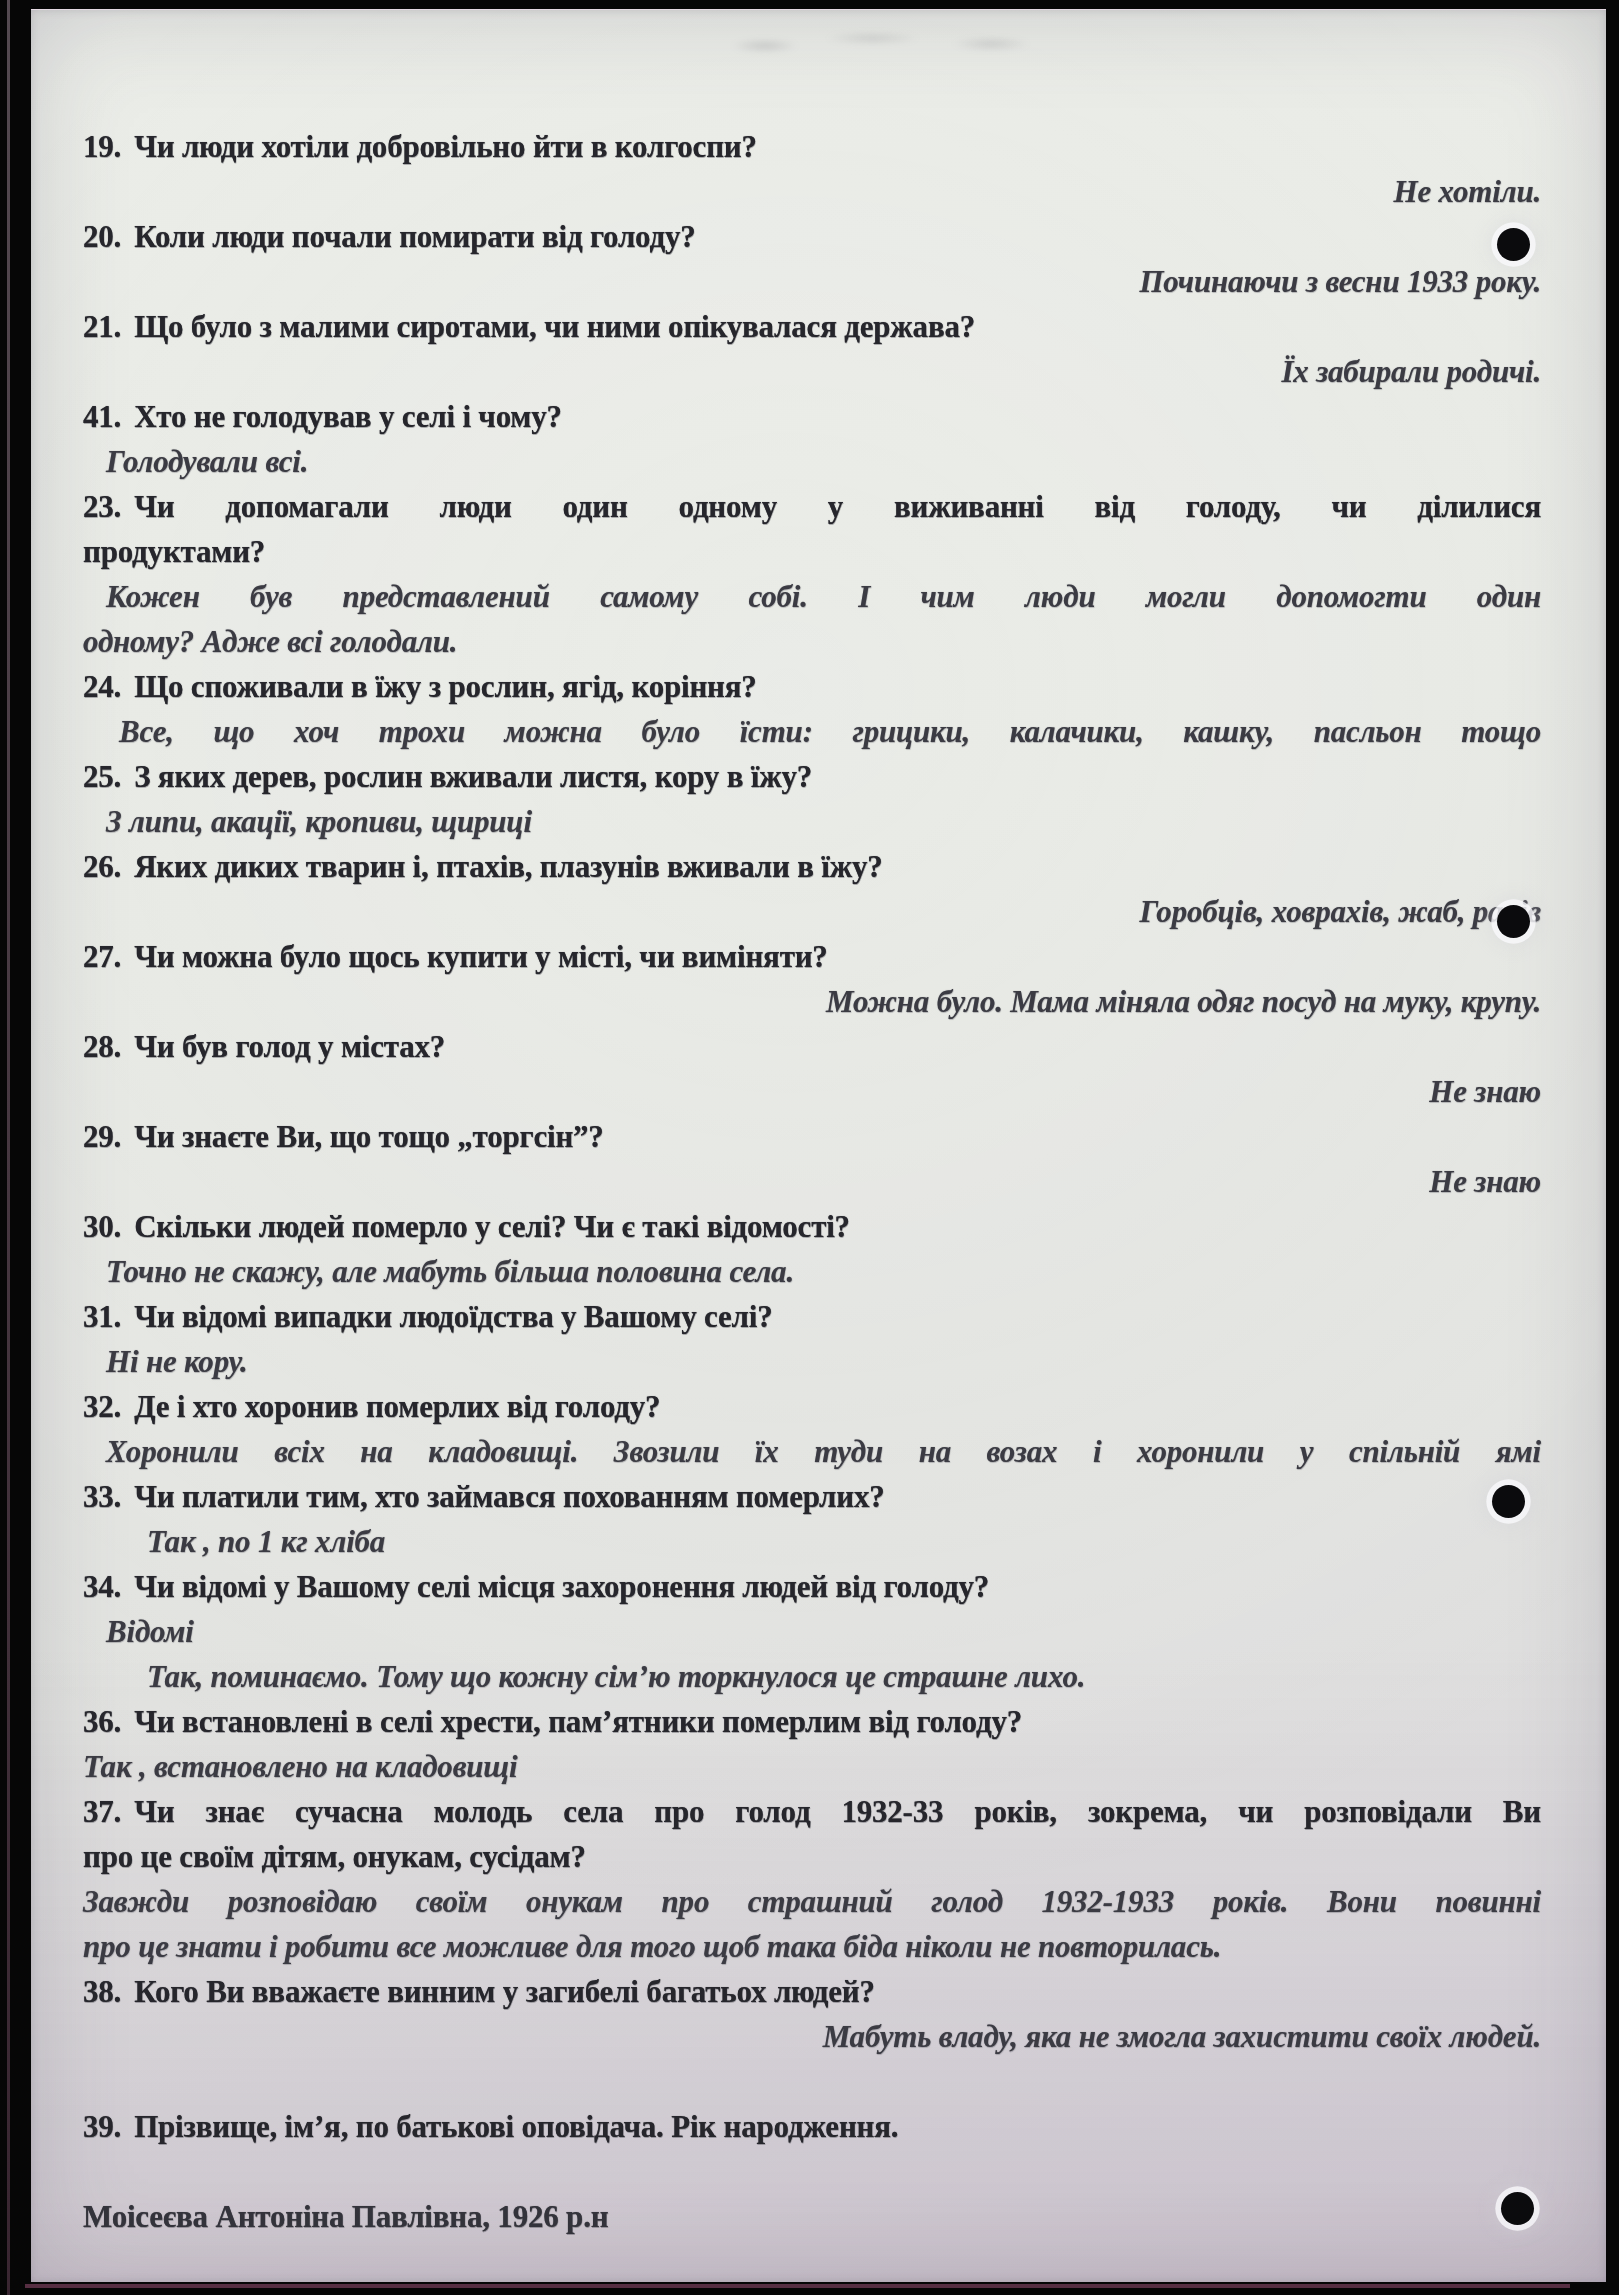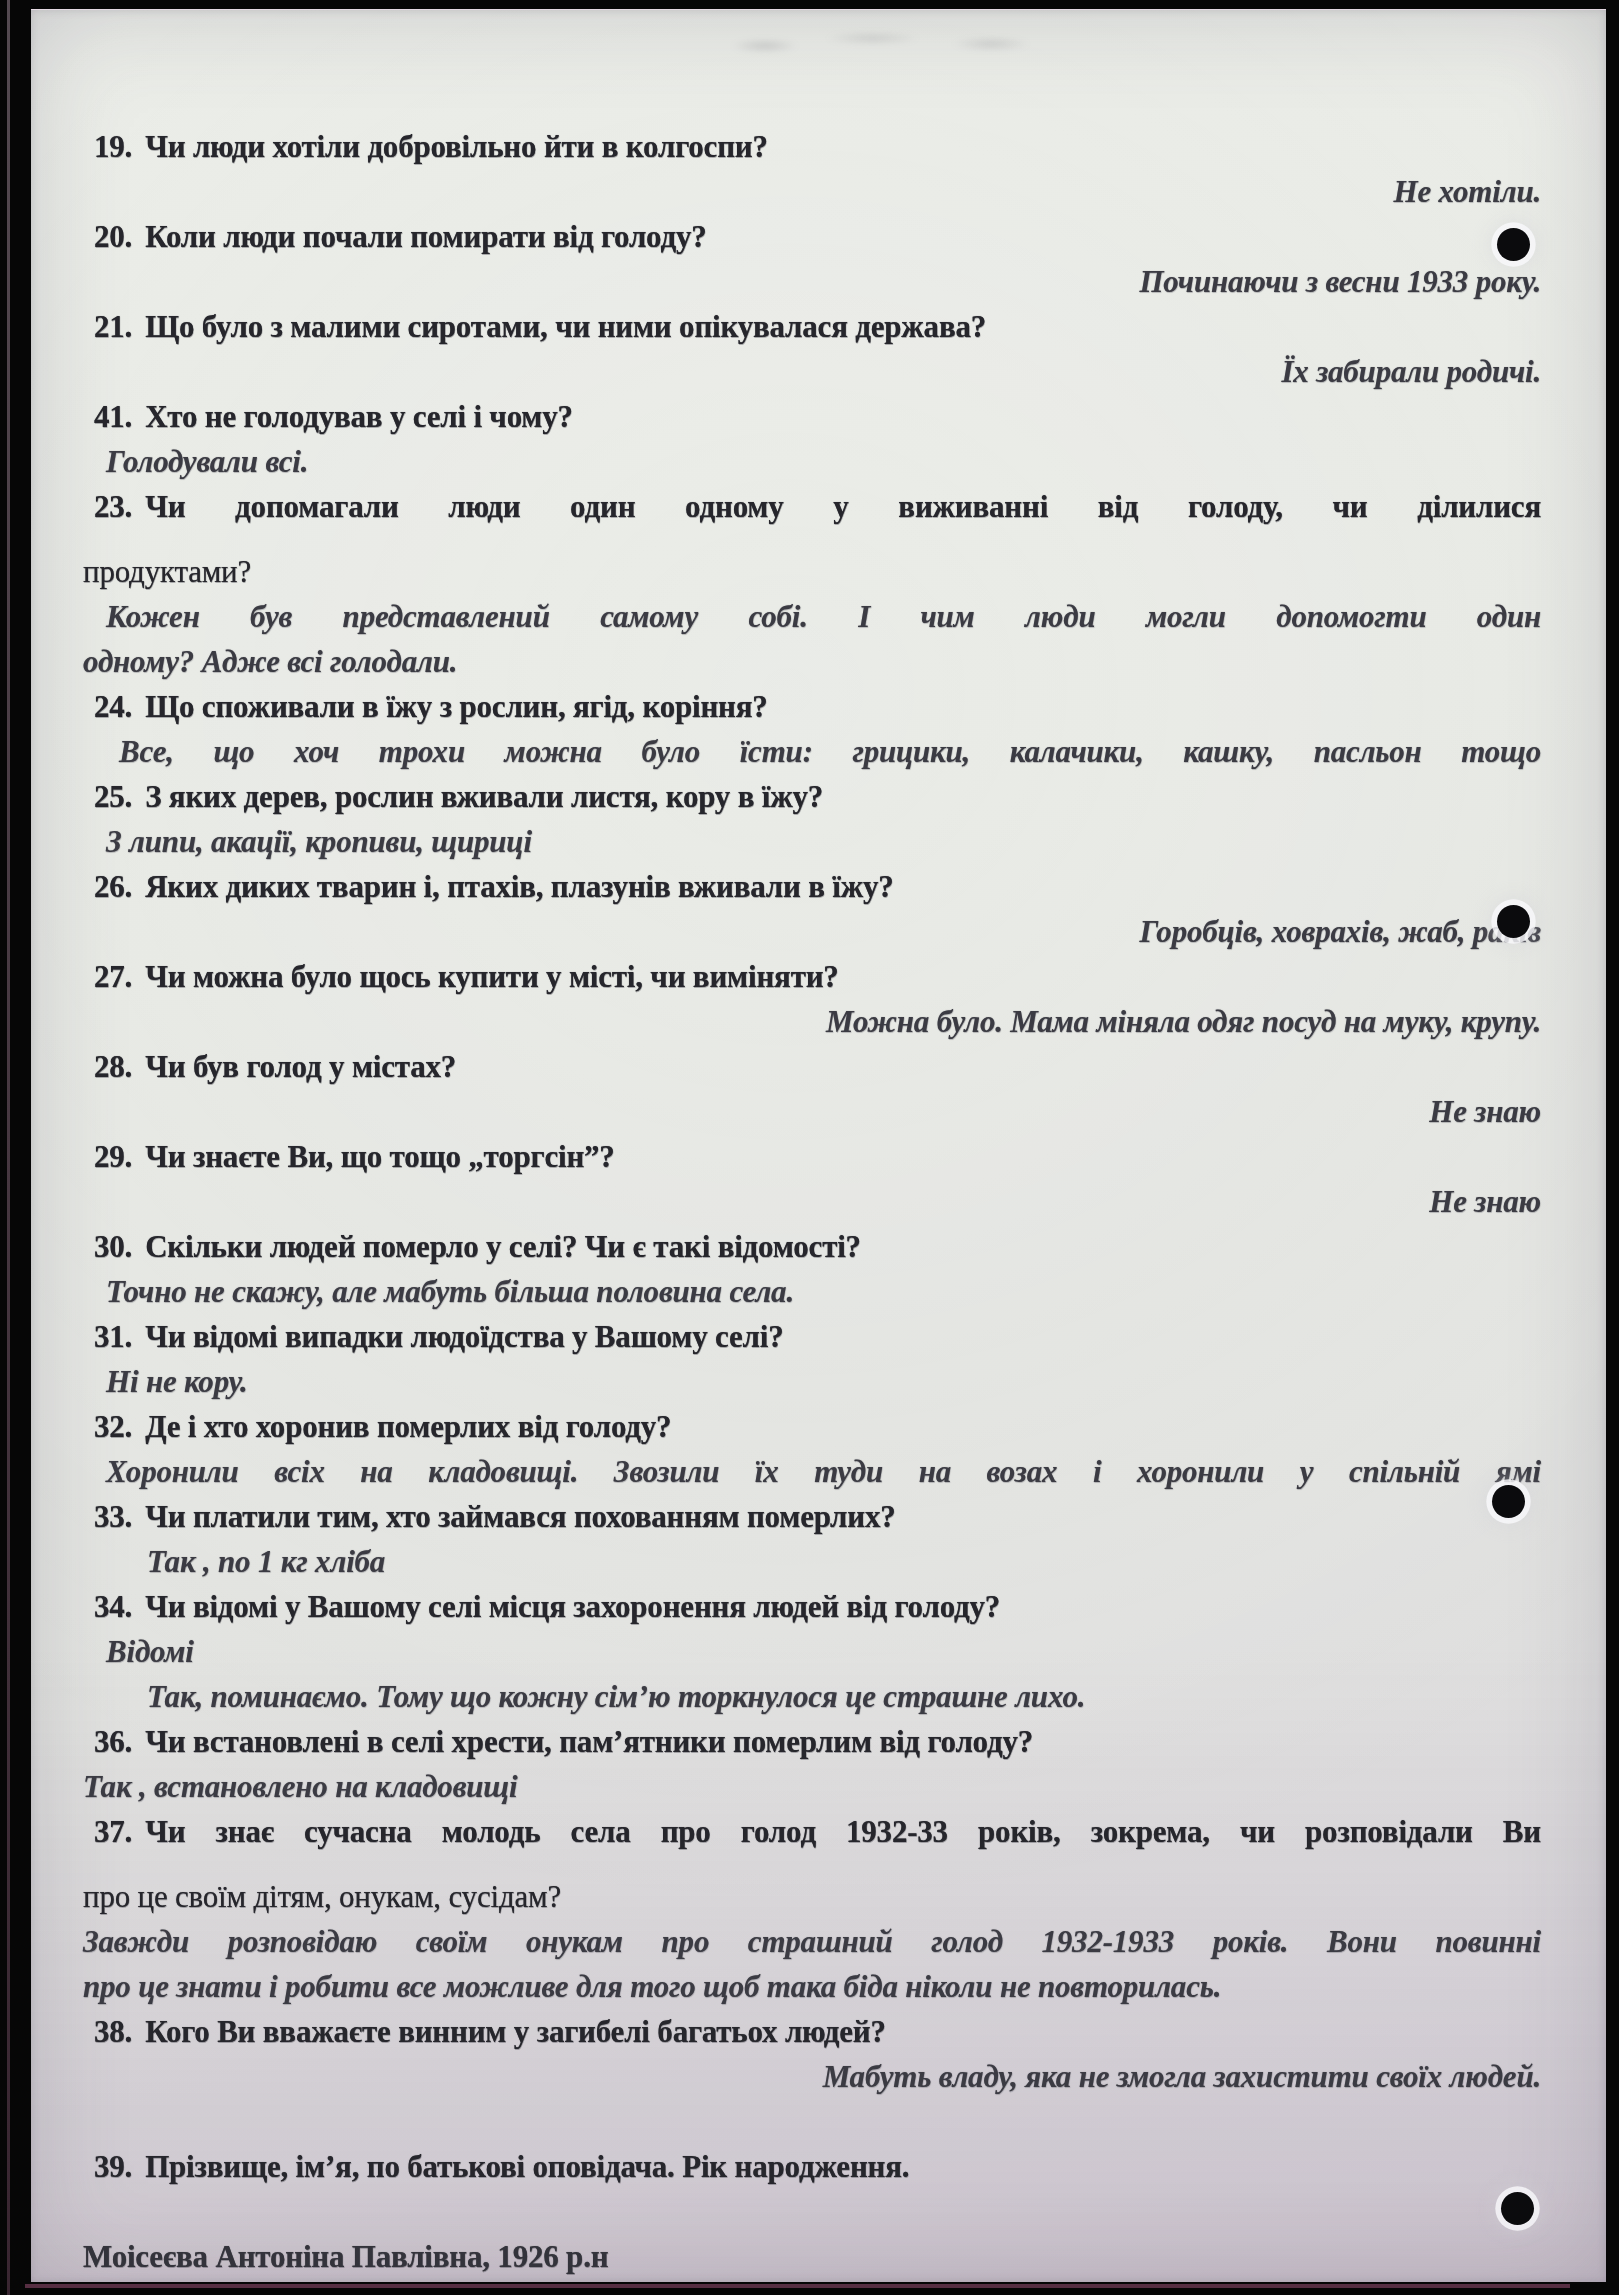--- a/index.html
+++ b/index.html
@@ -38,26 +38,26 @@
   }
   .line{
     line-height:45px;
     height:45px;
     font-size:31px;
     letter-spacing:-0.2px;
     white-space:nowrap;
     text-shadow:0 0 0.8px rgba(40,40,46,.65), 0.5px 0.7px 0.5px rgba(70,70,76,.35);
   }
   .q{font-weight:bold;color:#26262c;}
-  .qc{font-weight:normal;color:#26262c;margin-top:20px;}
+  .qc{font-weight:bold;color:#26262c;}
   .a{
     font-style:italic;font-weight:bold;color:#3b3b43;
     text-shadow:0 0 1px rgba(70,70,78,.5), 0.5px 0.7px 0.7px rgba(90,90,98,.3);
   }
-  .num{margin-right:13px;margin-left:11px;}
+  .num{margin-right:13px;}
   .i1{padding-left:23px;}
   .i1h{padding-left:36px;}
   .i2{padding-left:51px;text-align:right;}
   .i3{padding-left:64px;}
   .st{text-align:justify;text-align-last:justify;white-space:normal;}
   .gap{margin-top:45px;}
   .sig{font-weight:bold;color:#33333b;}
   .hole{
     position:absolute;width:33px;height:33px;border-radius:50%;
     background:#0b0b0d;

